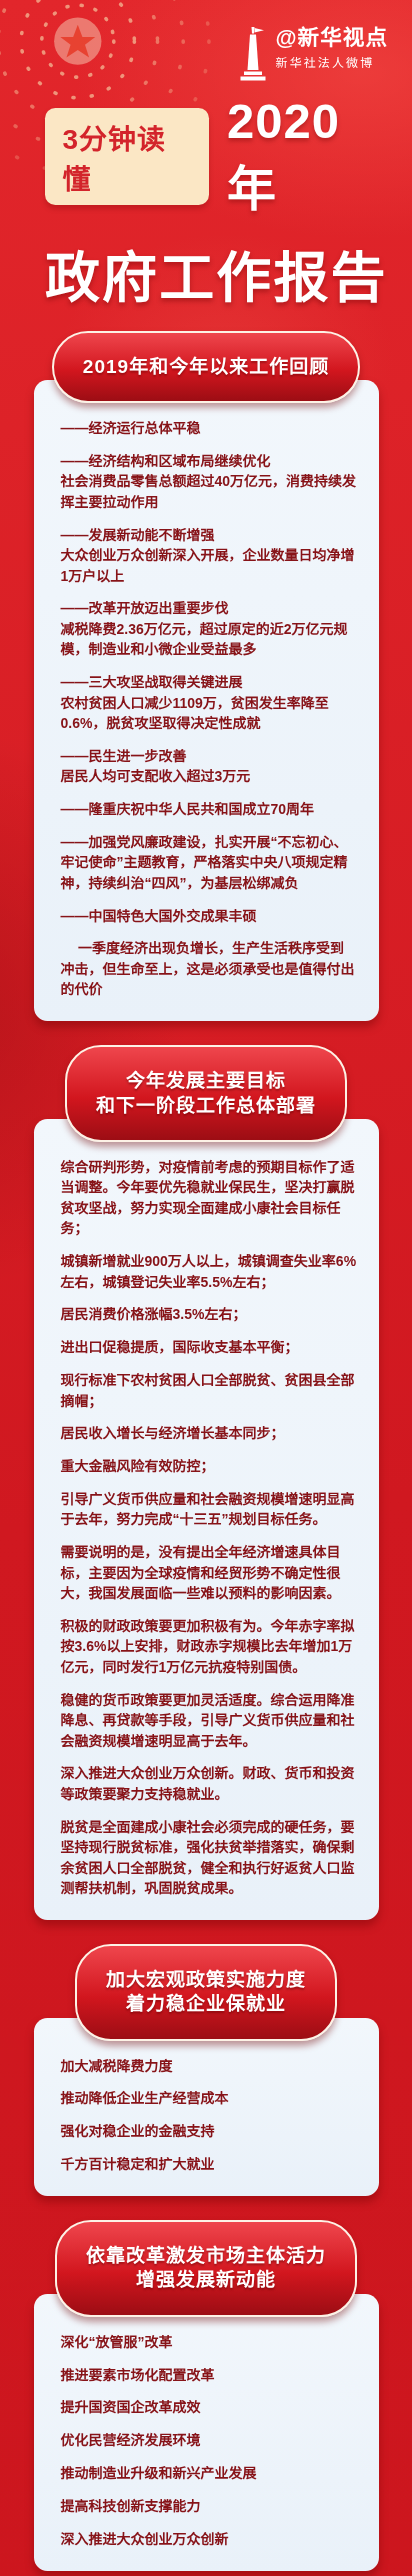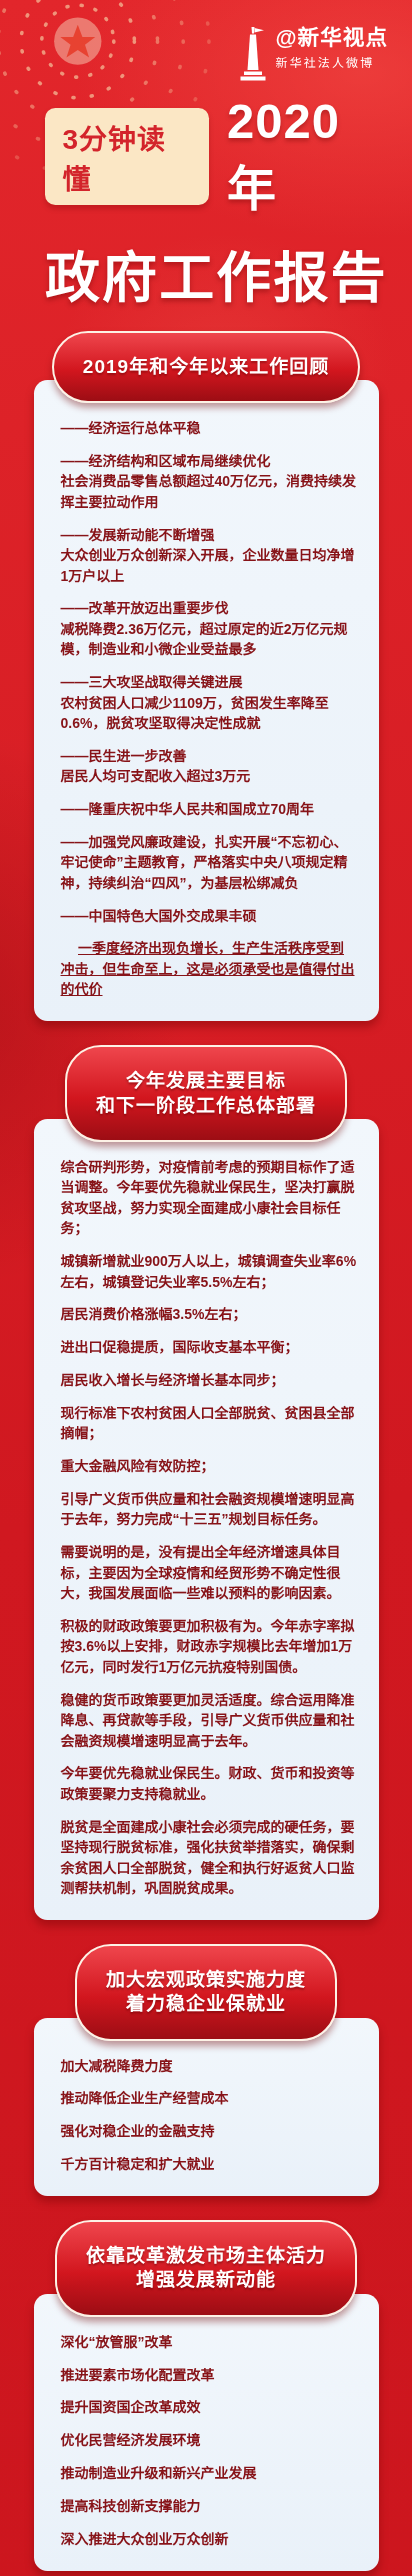--- a/index.html
+++ b/index.html
@@ -42,21 +42,21 @@
   .pill-line{font-size:19px;font-weight:700;line-height:1.28;letter-spacing:1px;
              text-shadow:0 1.5px 2.1px rgba(90,0,0,.45);}
   .card{
     width:345px;margin:0 auto;box-sizing:border-box;
     background:linear-gradient(180deg,#f2f7fc 0%,#e9f1f9 100%);
     border-radius:13.4px;box-shadow:0 5.2px 8.2px rgba(105,0,0,.38);
     padding:38px 21.6px 21.6px 27px;
     color:#871318;font-weight:700;
   }
   .item{margin:0 0 12.4px 0;}
-  .item:last-child{margin-bottom:0;text-decoration:underline;}
+  .item:last-child{margin-bottom:0;}
   .lead{font-size:14px;line-height:1.46;}
   .body{font-size:14px;line-height:1.46;}
   .item.indent .body{text-indent:17.5px;}
   p.bullet{font-size:14px;line-height:1.46;margin:0 0 12.4px 0;}
   p.bullet:last-child{margin-bottom:0;}
 </style>
 </head>
 <body>
 
 <div class="page">
@@ -141,28 +141,28 @@
       <div class="section">
         <div class="pill">
           <div class="pill-line">今年发展主要目标</div>
           <div class="pill-line">和下一阶段工作总体部署</div>
         </div>
         <div class="card">
           <p class="bullet">综合研判形势，对疫情前考虑的预期目标作了适当调整。今年要优先稳就业保民生，坚决打赢脱贫攻坚战，努力实现全面建成小康社会目标任务；</p>
           <p class="bullet">城镇新增就业900万人以上，城镇调查失业率6%左右，城镇登记失业率5.5%左右；</p>
           <p class="bullet">居民消费价格涨幅3.5%左右；</p>
           <p class="bullet">进出口促稳提质，国际收支基本平衡；</p>
+          <p class="bullet">现行标准下农村贫困人口全部脱贫、贫困县全部摘帽；</p>
           <p class="bullet">居民收入增长与经济增长基本同步；</p>
-          <p class="bullet">现行标准下农村贫困人口全部脱贫、贫困县全部摘帽；</p>
           <p class="bullet">重大金融风险有效防控；</p>
           <p class="bullet">引导广义货币供应量和社会融资规模增速明显高于去年，努力完成“十三五”规划目标任务。</p>
           <p class="bullet">需要说明的是，没有提出全年经济增速具体目标，主要因为全球疫情和经贸形势不确定性很大，我国发展面临一些难以预料的影响因素。</p>
           <p class="bullet">积极的财政政策要更加积极有为。今年赤字率拟按3.6%以上安排，财政赤字规模比去年增加1万亿元，同时发行1万亿元抗疫特别国债。</p>
           <p class="bullet">稳健的货币政策要更加灵活适度。综合运用降准降息、再贷款等手段，引导广义货币供应量和社会融资规模增速明显高于去年。</p>
-          <p class="bullet">今年要优先稳就业保民生。财政、货币和投资等政策要聚力支持稳就业。</p>
+          <p class="bullet">深入推进大众创业万众创新。财政、货币和投资等政策要聚力支持稳就业。</p>
           <p class="bullet">脱贫是全面建成小康社会必须完成的硬任务，要坚持现行脱贫标准，强化扶贫举措落实，确保剩余贫困人口全部脱贫，健全和执行好返贫人口监测帮扶机制，巩固脱贫成果。</p>
         </div>
       </div>
       <div class="section">
         <div class="pill">
           <div class="pill-line">加大宏观政策实施力度</div>
           <div class="pill-line">着力稳企业保就业</div>
         </div>
         <div class="card">
           <p class="bullet">加大减税降费力度</p>

